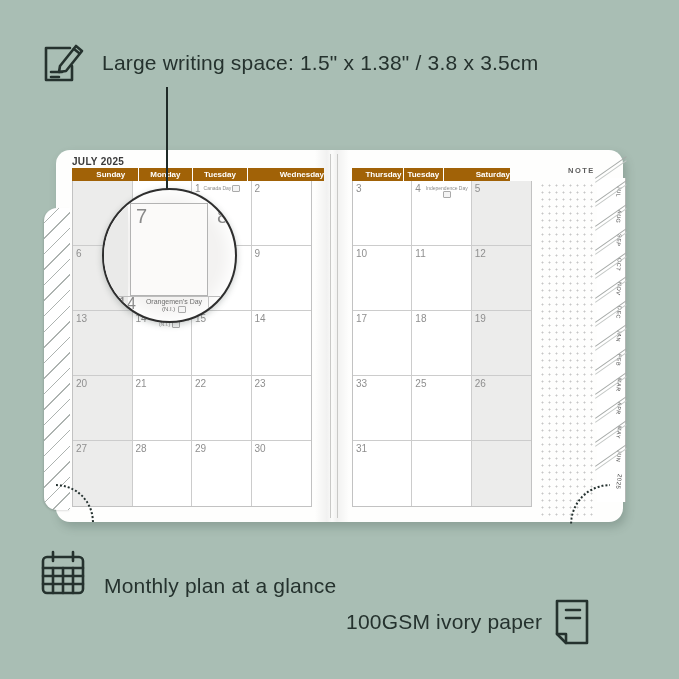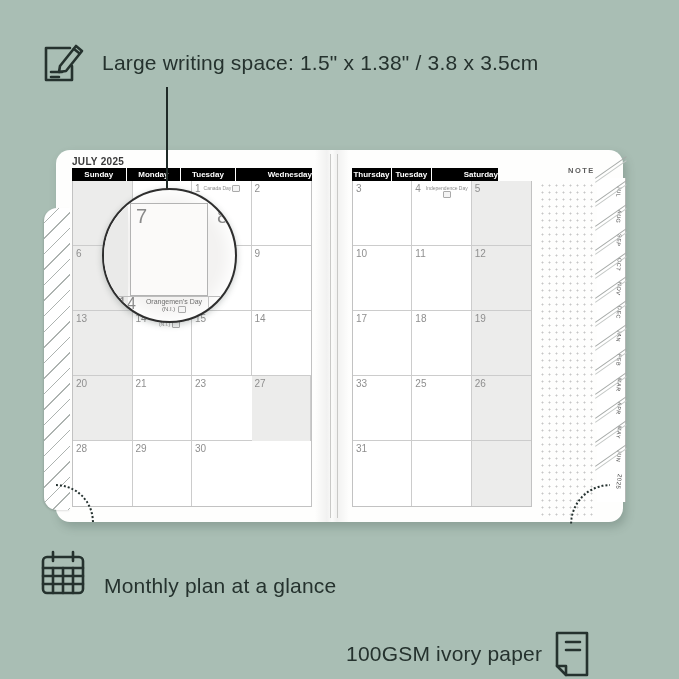--- a/index.html
+++ b/index.html
@@ -3,37 +3,37 @@
 <meta charset="utf-8">
 <style>
   html,body{margin:0;padding:0;}
   #stage{position:relative;width:679px;height:679px;background:#a9beb4;overflow:hidden;
          font-family:"Liberation Sans",sans-serif;color:#26332f;}
   
   .anno{position:absolute;display:flex;align-items:center;gap:16px;}
   .anno-text{font-size:21px;letter-spacing:.2px;color:#25322e;}
   #anno-top{left:40px;top:38px;}
   #anno-monthly{left:38px;top:548px;align-items:flex-end;}
-  #anno-paper{left:346px;top:628px;gap:6px;}
+  #anno-paper{left:346px;top:596px;gap:6px;}
   .anno svg{display:block;}
   
   #connector{position:absolute;left:166px;top:87px;width:2px;height:103px;background:#1f2a27;z-index:4;}
   
   #notebook{position:absolute;left:56px;top:150px;width:567px;height:372px;background:#fefefd;
             border-radius:14px;box-shadow:3px 5px 10px rgba(50,70,63,.25);z-index:1;}
   #hatch{position:absolute;left:-12px;top:58px;width:26px;height:302px;background:#fff;
          border-radius:13px 0 0 13px;
          background-image:repeating-linear-gradient(135deg,transparent 0 10px,#adb3b0 10px 11px);
          box-shadow:-1px 1px 2px rgba(0,0,0,.12);}
   #spine{position:absolute;left:259px;top:0;width:34px;height:100%;
          background:linear-gradient(to right,rgba(0,0,0,0),rgba(0,0,0,.05) 35%,rgba(0,0,0,.01) 50%,rgba(0,0,0,.05) 65%,rgba(0,0,0,0));}
   .spine-line{position:absolute;top:4px;width:1px;height:calc(100% - 8px);background:#c9c9c7;}
   
   .month-title{position:absolute;font-size:10px;font-weight:bold;color:#3a3a3a;letter-spacing:.3px;}
-  .head-row{position:absolute;display:grid;height:13px;background:#000000;}
+  .head-row{position:absolute;display:grid;height:13px;background:#a16207;padding-left:12px;}
   .head-row .day-header{display:flex;align-items:center;justify-content:center;color:#fff;
         font-size:8px;font-weight:bold;border-right:1px solid #fff;box-sizing:border-box;}
   .head-row .day-header:last-child{border-right:none;margin-left:32px;}
   .grid{position:absolute;display:grid;border:1px solid #c2c2c2;border-top:none;box-sizing:border-box;background:#fff;}
   .cell{border-right:1px solid #cccccc;border-bottom:1px solid #cccccc;box-sizing:border-box;
         display:flex;align-items:flex-start;padding:2px 1px 0 3px;overflow:hidden;background:#fff;}
   .cell.last-col{border-right:none;} .cell.last-row{border-bottom:none;}
   .cell.shaded{background:#ececeb;}
   .num{font-size:10px;color:#8f8f8f;line-height:11px;margin-right:3px;}
   .holiday{font-size:5px;color:#8a8a8a;line-height:6px;margin-top:2px;text-align:center;}
@@ -139,20 +139,23 @@
         </div>
         <div class="cell last-col">
           <span class="num">14</span>
         </div>
         <div class="cell shaded">
           <span class="num">20</span>
         </div>
         <div class="cell">
           <span class="num">21</span>
         </div>
+        <div class="cell">
+          <span class="num">22</span>
+        </div>
         <div class="cell last-col">
           <span class="num">23</span>
         </div>
         <div class="cell shaded last-row">
           <span class="num">27</span>
         </div>
         <div class="cell last-row">
           <span class="num">28</span>
         </div>
         <div class="cell last-row">

